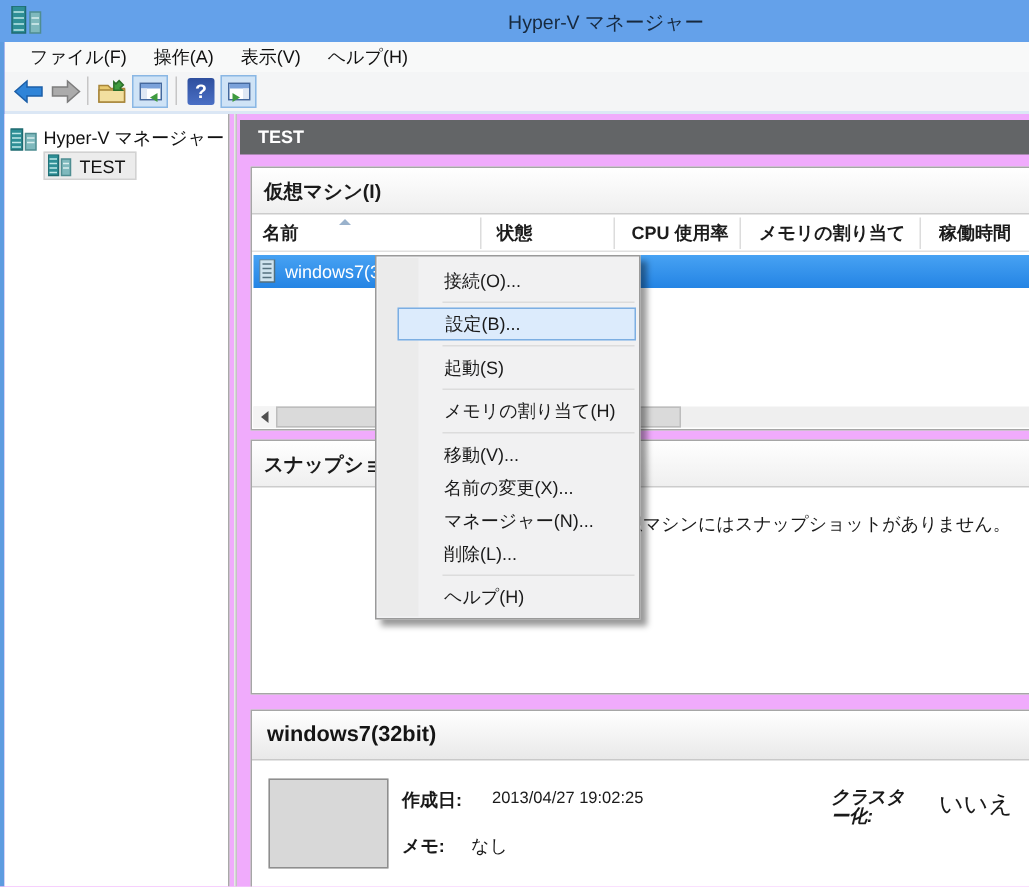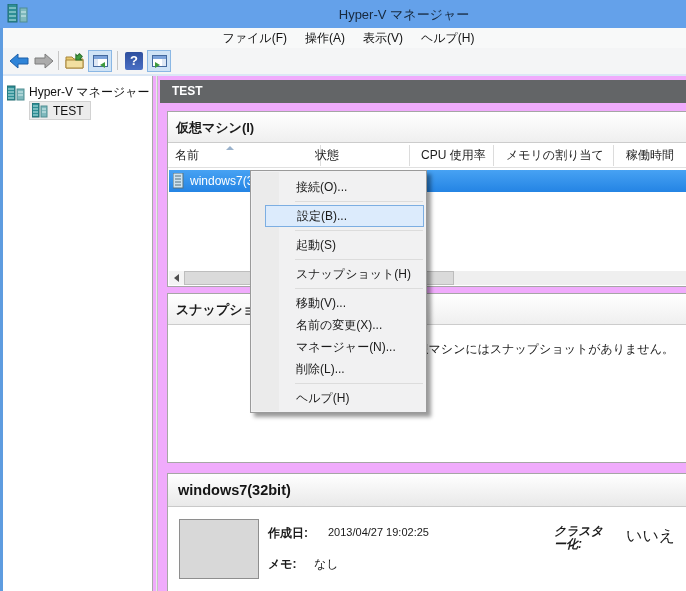--- a/index.html
+++ b/index.html
@@ -10,21 +10,21 @@
   *{box-sizing:border-box; margin:0; padding:0;}
   body{font-family:"Liberation Sans","DejaVu Sans",sans-serif; background:#fff;}
   .window{position:relative; width:686px; height:591px; overflow:hidden; background:#f0abfc;}
 
   
   .titlebar{position:absolute; left:0; top:0; width:686px; height:28px; background:var(--titlebar);}
   .app-icon{position:absolute; left:7px; top:4px;}
   .win-title{position:absolute; left:404px; top:6px; transform:translateX(-50%); font-size:13px; color:#17293e; white-space:nowrap;}
 
   
-  .menubar{position:absolute; left:3px; top:28px; width:683px; height:20px; background:#f8f9f9; font-size:12px; color:#111; display:flex; align-items:center; padding-left:8px; gap:0;justify-content:center;}
+  .menubar{position:absolute; left:3px; top:28px; width:683px; height:20px; background:#f8f9f9; font-size:12px; color:#111; display:flex; align-items:center; padding-left:8px; gap:0;}
   .menubar .mitem{padding:2px 9px; cursor:default;}
 
   
   .toolbar{position:absolute; left:3px; top:48px; width:683px; height:26px; background:#f4f5f6;}
   .tbtn{position:absolute; top:2px; width:24px; height:22px; display:flex; align-items:center; justify-content:center;}
   .tsep{position:absolute; top:3px; width:1px; height:19px; background:#c6c6c6;}
   .toggle-box{border:1px solid #8ab7e4; background:#cfe3f6; width:24px; height:22px;}
   .mini-win{position:relative; width:15px; height:12px; border:1px solid #44699e; background:#fff; margin:4px auto;}
   .mini-win .bar{position:absolute; left:0; top:0; right:0; height:3px; background:#7ba2da;}
   .mini-win .pane-l{position:absolute; left:0; top:3px; bottom:0; width:4px; background:#dfe8f4;}
@@ -44,21 +44,21 @@
   .tree-child{position:absolute; left:29px; top:101px; display:flex; align-items:center; gap:4px; font-size:12px; color:#111; background:#ececec; border:1px solid #d2d2d2; padding:1px 6px 1px 2px;}
 
   
   .testbar{position:absolute; left:160px; top:80px; width:526px; height:23px; background:var(--pane-header); color:#fff; font-size:12px; font-weight:bold; line-height:23px; padding-left:12px;}
   .panel{position:absolute; left:167px; width:531px; border:1px solid var(--panel-border); background:#fff;}
   .panel-hdr{height:31px; background:linear-gradient(#ffffff,#efefef); border-bottom:1px solid #cccccc; font-size:13px; font-weight:bold; color:#1a1a1a; line-height:31px; padding-left:8px;}
 
   
   .vm-panel{top:111px; height:176px;}
   .colhdr{position:relative; height:25px; border-bottom:1px solid #e0e0e0; font-size:12px; color:#1c1c1c;}
-  .colcell{position:absolute; top:0; height:25px; line-height:25px; white-space:nowrap; overflow:hidden;}
+  .colcell{position:absolute; top:0; height:25px; line-height:25px; white-space:nowrap; overflow:hidden;font-weight:bold;}
   .colsep{position:absolute; top:2px; width:1px; height:21px; background:#dcdcdc;}
   .sort-up{position:absolute; left:58px; top:3px; width:0; height:0; border-left:4px solid transparent; border-right:4px solid transparent; border-bottom:4px solid #9ab2cc;}
   .vm-row{position:absolute; left:1px; right:1px; top:58px; height:22px; background:linear-gradient(var(--sel-top),var(--sel-bottom)); color:#fff; font-size:12px; display:flex; align-items:center;}
   .vm-row .vm-name{margin-left:6px; white-space:nowrap;}
   .vm-icon{margin-left:4px; display:inline-flex;}
   .hscroll{position:absolute; left:1px; right:1px; bottom:1px; height:14px; background:#efefef;}
   .hs-btn{position:absolute; left:0; top:0; width:15px; height:14px; background:#f4f4f4; display:flex; align-items:center; justify-content:center;}
   .hs-tri{width:0; height:0; border-top:4px solid transparent; border-bottom:4px solid transparent; border-right:5px solid #505050;}
   .hs-thumb{position:absolute; left:15px; top:0; width:270px; height:14px; background:#dadada; border:1px solid #bdbdbd;}
 
@@ -180,21 +180,21 @@
   </div>
 
   <div class="testbar">TEST</div>
 
   <div class="panel vm-panel">
     <div class="panel-hdr">仮想マシン(I)</div>
     <div class="colhdr">
       <span class="sort-up"></span>
       <div class="colcell" style="left:7px; width:140px;">名前</div>
       <div class="colsep" style="left:152px;"></div>
-      <div class="colcell" style="left:147px; width:75px;">状態</div>
+      <div class="colcell" style="left:163px; width:75px;">状態</div>
       <div class="colsep" style="left:241px;"></div>
       <div class="colcell" style="left:253px; width:70px;">CPU 使用率</div>
       <div class="colsep" style="left:325px;"></div>
       <div class="colcell" style="left:338px; width:105px;">メモリの割り当て</div>
       <div class="colsep" style="left:445px;"></div>
       <div class="colcell" style="left:458px; width:70px;">稼働時間</div>
     </div>
     <div class="vm-row">
       <span class="vm-icon">
         <svg width="11" height="16" viewBox="0 0 11 16">
@@ -232,21 +232,21 @@
   </div>
 
   <div class="ctx">
     <div class="gutter"></div>
     <div class="ctx-item"><span>接続(O)...</span></div>
     <div class="ctx-sep"></div>
     <div class="ctx-item hl"><span>設定(B)...</span></div>
     <div class="ctx-sep"></div>
     <div class="ctx-item"><span>起動(S)</span></div>
     <div class="ctx-sep"></div>
-    <div class="ctx-item"><span>スナップショット(H)</span></div>
+    <div class="ctx-item"><span>メモリの割り当て(H)</span></div>
     <div class="ctx-sep"></div>
     <div class="ctx-item"><span>移動(V)...</span></div>
     <div class="ctx-item"><span>名前の変更(X)...</span></div>
     <div class="ctx-item"><span>マネージャー(N)...</span></div>
     <div class="ctx-item"><span>削除(L)...</span></div>
     <div class="ctx-sep"></div>
     <div class="ctx-item"><span>ヘルプ(H)</span></div>
   </div>
 
 </div>

